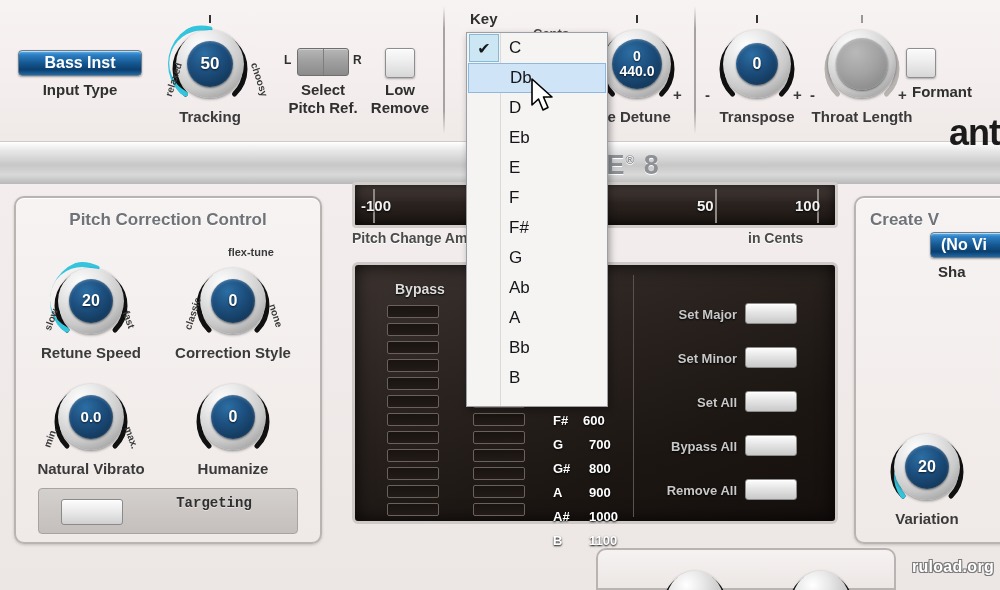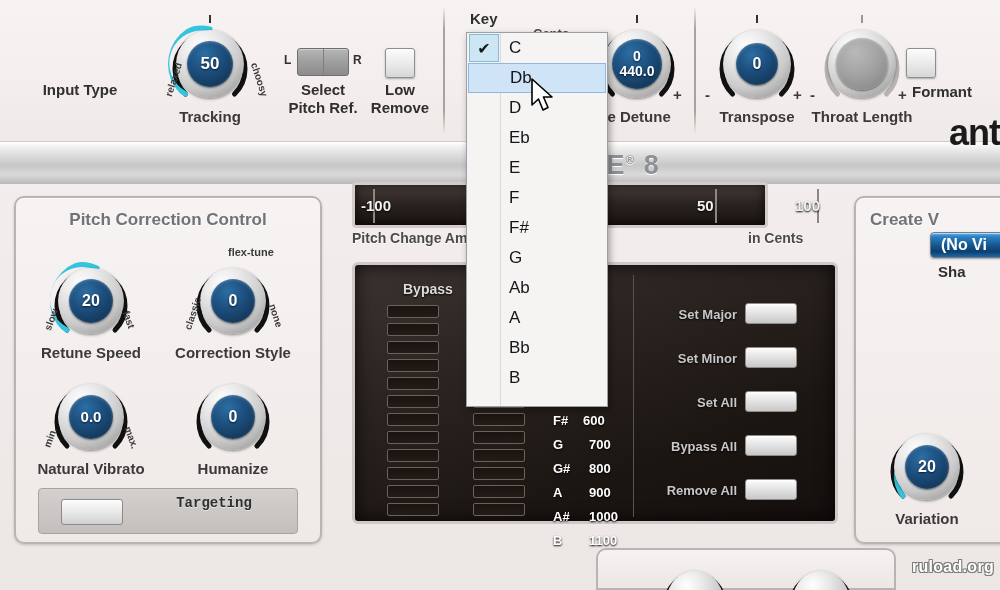--- a/index.html
+++ b/index.html
@@ -134,21 +134,21 @@
   .act-btn {
     position: absolute; width: 52px; height: 21px;
     background: linear-gradient(180deg,#fdfdfd 0%,#e3e3e3 48%,#c9c9c9 100%);
     border: 1px solid #8c8c8c; border-radius: 3px;
     box-shadow: inset 0 1px 0 #fff;
   }
   .inner-div { position: absolute; width: 1px; background: #5a5250; }
 
   
   .meter {
-    position: absolute; left: 352px; top: 182px; width: 416px; height: 46px;
+    position: absolute; left: 352px; top: 182px; width: 486px; height: 46px;
     background: linear-gradient(180deg,#4a403c 0%,#2b2320 45%,#1b1512 100%);
     border: 3px solid #d2cdcb; border-radius: 4px;
     box-shadow: inset 0 0 12px rgba(0,0,0,.75);
   }
   .mtick { position: absolute; top: 4px; width: 2px; height: 34px; background: #8e8683; }
   .mnum { position: absolute; color: #f2f2f2; font-size: 15px; font-weight: bold; text-shadow: 0 1px 2px #000; }
   .mcap { position: absolute; font-size: 14px; font-weight: bold; color: #4a4a4a; text-shadow: 0 1px 0 #fff; }
 
   
   .targeting {
@@ -218,20 +218,23 @@
     letter-spacing: .3px; z-index: 70;
   }
 </style>
 </head>
 <body>
 
 <div id="app">
 
   <div class="top-strip">
 
+    <div class="blue-btn" style="left:18px;top:50px;width:124px;height:26px;font-size:16px;position:absolute;">
+      <span>Bass Inst</span>
+    </div>
     <div class="small-lbl" style="left:18px;top:81px;width:124px;font-size:15px;">Input Type</div>
 
     <div class="knob" style="left:168px;top:22px;width:84px;height:84px;">
       <svg class="ring" viewBox="0 0 84 84">
         <path d="M 17.5 72 A 35 35 0 1 1 66.5 72" fill="none" stroke="#111" stroke-width="5" stroke-linecap="round"></path>
         <path d="M 17.5 72 A 35 35 0 0 1 42 7" fill="none" stroke="#35c4dd" stroke-width="5" stroke-linecap="round"></path>
       </svg>
       <div class="tick"></div>
       <div class="body" style="left:8px;top:8px;width:68px;height:68px;"></div>
       <div class="cap" style="left:19px;top:19px;width:46px;height:46px;font-size:17px;">50</div>
@@ -390,21 +393,21 @@
     <div class="mtick" style="left:360px;"></div>
     <div class="mtick" style="left:462px;"></div>
     <div class="mnum" style="left:6px;top:12px;">-100</div>
     <div class="mnum" style="left:342px;top:12px;">50</div>
     <div class="mnum" style="left:440px;top:12px;">100</div>
   </div>
   <div class="mcap" style="left:352px;top:230px;">Pitch Change Am</div>
   <div class="mcap" style="left:748px;top:230px;">in Cents</div>
 
   <div class="scale-box">
-    <div class="col-hdr" style="left:48px;top:16px;">Bypass</div>
+    <div class="col-hdr" style="left:40px;top:16px;">Bypass</div>
     <div class="col-hdr" style="left:118px;top:16px;">Rem</div>
     <div class="inner-div" style="left:278px;top:10px;height:242px;"></div>
     <div id="bypass-col">
         <div class="cellbtn" style="left: 32px; top: 40px;"></div>
         <div class="cellbtn" style="left: 32px; top: 58px;"></div>
         <div class="cellbtn" style="left: 32px; top: 76px;"></div>
         <div class="cellbtn" style="left: 32px; top: 94px;"></div>
         <div class="cellbtn" style="left: 32px; top: 112px;"></div>
         <div class="cellbtn" style="left: 32px; top: 130px;"></div>
         <div class="cellbtn" style="left: 32px; top: 148px;"></div>

